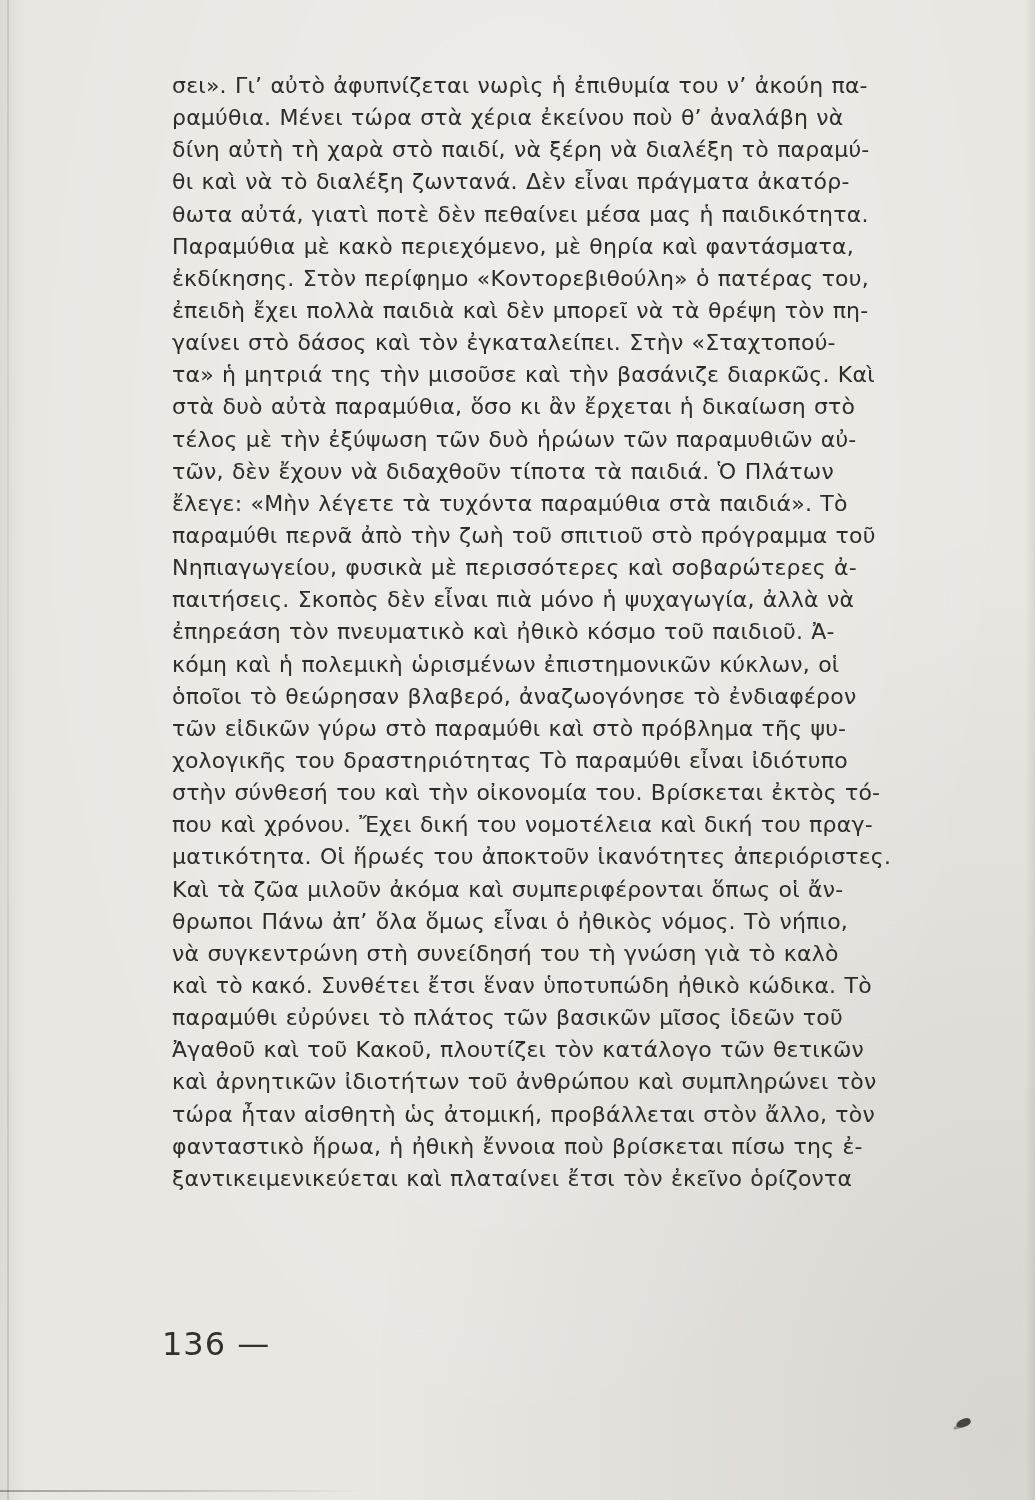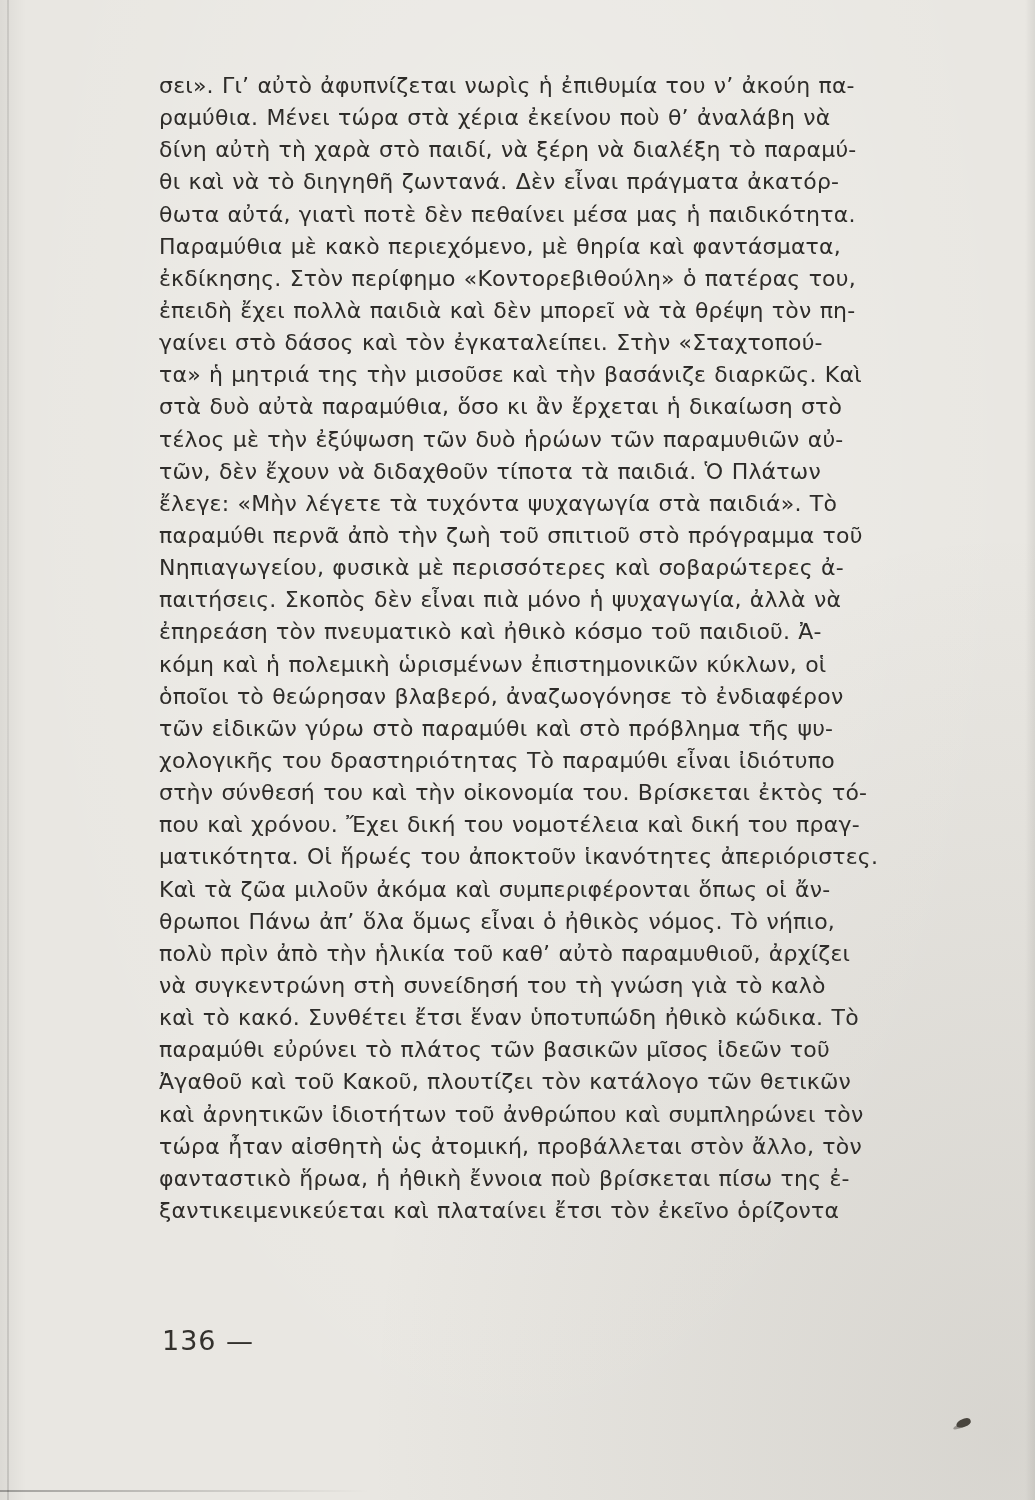--- a/index.html
+++ b/index.html
@@ -57,21 +57,21 @@
     background: #3a362f;
     border-radius: 60% 40% 50% 50%;
     transform: rotate(-18deg);
     box-shadow: -6px 2px 0 -2px rgba(58,54,47,0.45);
     opacity: 0.9;
   }
 
   
   .text-block {
     position: absolute;
-    left: 159px;
+    left: 172px;
     top: 70px;
     width: 788px;
   }
 
   .line {
     height: 32.15px;
     line-height: 32.15px;
     font-size: 22px;
     letter-spacing: 0.2px;
     white-space: nowrap;
@@ -85,61 +85,60 @@
   .line::after {
     content: "";
     display: inline-block;
     width: 100%;
   }
 
   .page-number {
     position: absolute;
     left: 162px;
     top: 1325px;
-    font-size: 27px;
+    font-size: 32px;
     letter-spacing: 1px;
     color: #33312d;
   }
 </style>
 </head>
 <body>
 
 <div class="page">
 
   <div class="crease-left"></div>
 
   <div class="text-block">
       <div class="line">σει». Γι’ αὐτὸ ἀφυπνίζεται νωρὶς ἡ ἐπιθυμία του ν’ ἀκούη πα-</div>
       <div class="line">ραμύθια. Μένει τώρα στὰ χέρια ἐκείνου ποὺ θ’ ἀναλάβη νὰ</div>
       <div class="line">δίνη αὐτὴ τὴ χαρὰ στὸ παιδί, νὰ ξέρη νὰ διαλέξη τὸ παραμύ-</div>
-      <div class="line">θι καὶ νὰ τὸ διηγηθῆ ζωντανά. Δὲν εἶναι πράγματα ἀκατόρ-</div>
+      <div class="line">θι καὶ νὰ τὸ διαλέξη ζωντανά. Δὲν εἶναι πράγματα ἀκατόρ-</div>
       <div class="line">θωτα αὐτά, γιατὶ ποτὲ δὲν πεθαίνει μέσα μας ἡ παιδικότητα.</div>
       <div class="line">Παραμύθια μὲ κακὸ περιεχόμενο, μὲ θηρία καὶ φαντάσματα,</div>
       <div class="line">ἐκδίκησης. Στὸν περίφημο «Κοντορεβιθούλη» ὁ πατέρας του,</div>
       <div class="line">ἐπειδὴ ἔχει πολλὰ παιδιὰ καὶ δὲν μπορεῖ νὰ τὰ θρέψη τὸν πη-</div>
       <div class="line">γαίνει στὸ δάσος καὶ τὸν ἐγκαταλείπει. Στὴν «Σταχτοπού-</div>
       <div class="line">τα» ἡ μητριά της τὴν μισοῦσε καὶ τὴν βασάνιζε διαρκῶς. Καὶ</div>
       <div class="line">στὰ δυὸ αὐτὰ παραμύθια, ὅσο κι ἂν ἔρχεται ἡ δικαίωση στὸ</div>
       <div class="line">τέλος μὲ τὴν ἐξύψωση τῶν δυὸ ἡρώων τῶν παραμυθιῶν αὐ-</div>
       <div class="line">τῶν, δὲν ἔχουν νὰ διδαχθοῦν τίποτα τὰ παιδιά. Ὁ Πλάτων</div>
-      <div class="line">ἔλεγε: «Μὴν λέγετε τὰ τυχόντα ψυχαγωγία στὰ παιδιά». Τὸ</div>
+      <div class="line">ἔλεγε: «Μὴν λέγετε τὰ τυχόντα παραμύθια στὰ παιδιά». Τὸ</div>
       <div class="line">παραμύθι περνᾶ ἀπὸ τὴν ζωὴ τοῦ σπιτιοῦ στὸ πρόγραμμα τοῦ</div>
       <div class="line">Νηπιαγωγείου, φυσικὰ μὲ περισσότερες καὶ σοβαρώτερες ἀ-</div>
       <div class="line">παιτήσεις. Σκοπὸς δὲν εἶναι πιὰ μόνο ἡ ψυχαγωγία, ἀλλὰ νὰ</div>
       <div class="line">ἐπηρεάση τὸν πνευματικὸ καὶ ἠθικὸ κόσμο τοῦ παιδιοῦ. Ἀ-</div>
       <div class="line">κόμη καὶ ἡ πολεμικὴ ὡρισμένων ἐπιστημονικῶν κύκλων, οἱ</div>
       <div class="line">ὁποῖοι τὸ θεώρησαν βλαβερό, ἀναζωογόνησε τὸ ἐνδιαφέρον</div>
       <div class="line">τῶν εἰδικῶν γύρω στὸ παραμύθι καὶ στὸ πρόβλημα τῆς ψυ-</div>
       <div class="line">χολογικῆς του δραστηριότητας Τὸ παραμύθι εἶναι ἰδιότυπο</div>
       <div class="line">στὴν σύνθεσή του καὶ τὴν οἰκονομία του. Βρίσκεται ἐκτὸς τό-</div>
       <div class="line">που καὶ χρόνου. Ἔχει δική του νομοτέλεια καὶ δική του πραγ-</div>
       <div class="line">ματικότητα. Οἱ ἥρωές του ἀποκτοῦν ἱκανότητες ἀπεριόριστες.</div>
       <div class="line">Καὶ τὰ ζῶα μιλοῦν ἀκόμα καὶ συμπεριφέρονται ὅπως οἱ ἄν-</div>
       <div class="line">θρωποι Πάνω ἀπ’ ὅλα ὅμως εἶναι ὁ ἠθικὸς νόμος. Τὸ νήπιο,</div>
-      <div class="line">πολὺ πρὶν ἀπὸ τὴν ἡλικία τοῦ καθ’ αὐτὸ παραμυθιοῦ, ἀρχίζει</div>
       <div class="line">νὰ συγκεντρώνη στὴ συνείδησή του τὴ γνώση γιὰ τὸ καλὸ</div>
       <div class="line">καὶ τὸ κακό. Συνθέτει ἔτσι ἕναν ὑποτυπώδη ἠθικὸ κώδικα. Τὸ</div>
       <div class="line">παραμύθι εὐρύνει τὸ πλάτος τῶν βασικῶν μῖσος ἰδεῶν τοῦ</div>
       <div class="line">Ἀγαθοῦ καὶ τοῦ Κακοῦ, πλουτίζει τὸν κατάλογο τῶν θετικῶν</div>
       <div class="line">καὶ ἀρνητικῶν ἰδιοτήτων τοῦ ἀνθρώπου καὶ συμπληρώνει τὸν</div>
       <div class="line">τώρα ἦταν αἰσθητὴ ὡς ἀτομική, προβάλλεται στὸν ἄλλο, τὸν</div>
       <div class="line">φανταστικὸ ἥρωα, ἡ ἠθικὴ ἔννοια ποὺ βρίσκεται πίσω της ἐ-</div>
       <div class="line">ξαντικειμενικεύεται καὶ πλαταίνει ἔτσι τὸν ἐκεῖνο ὁρίζοντα</div>
     </div>
 

